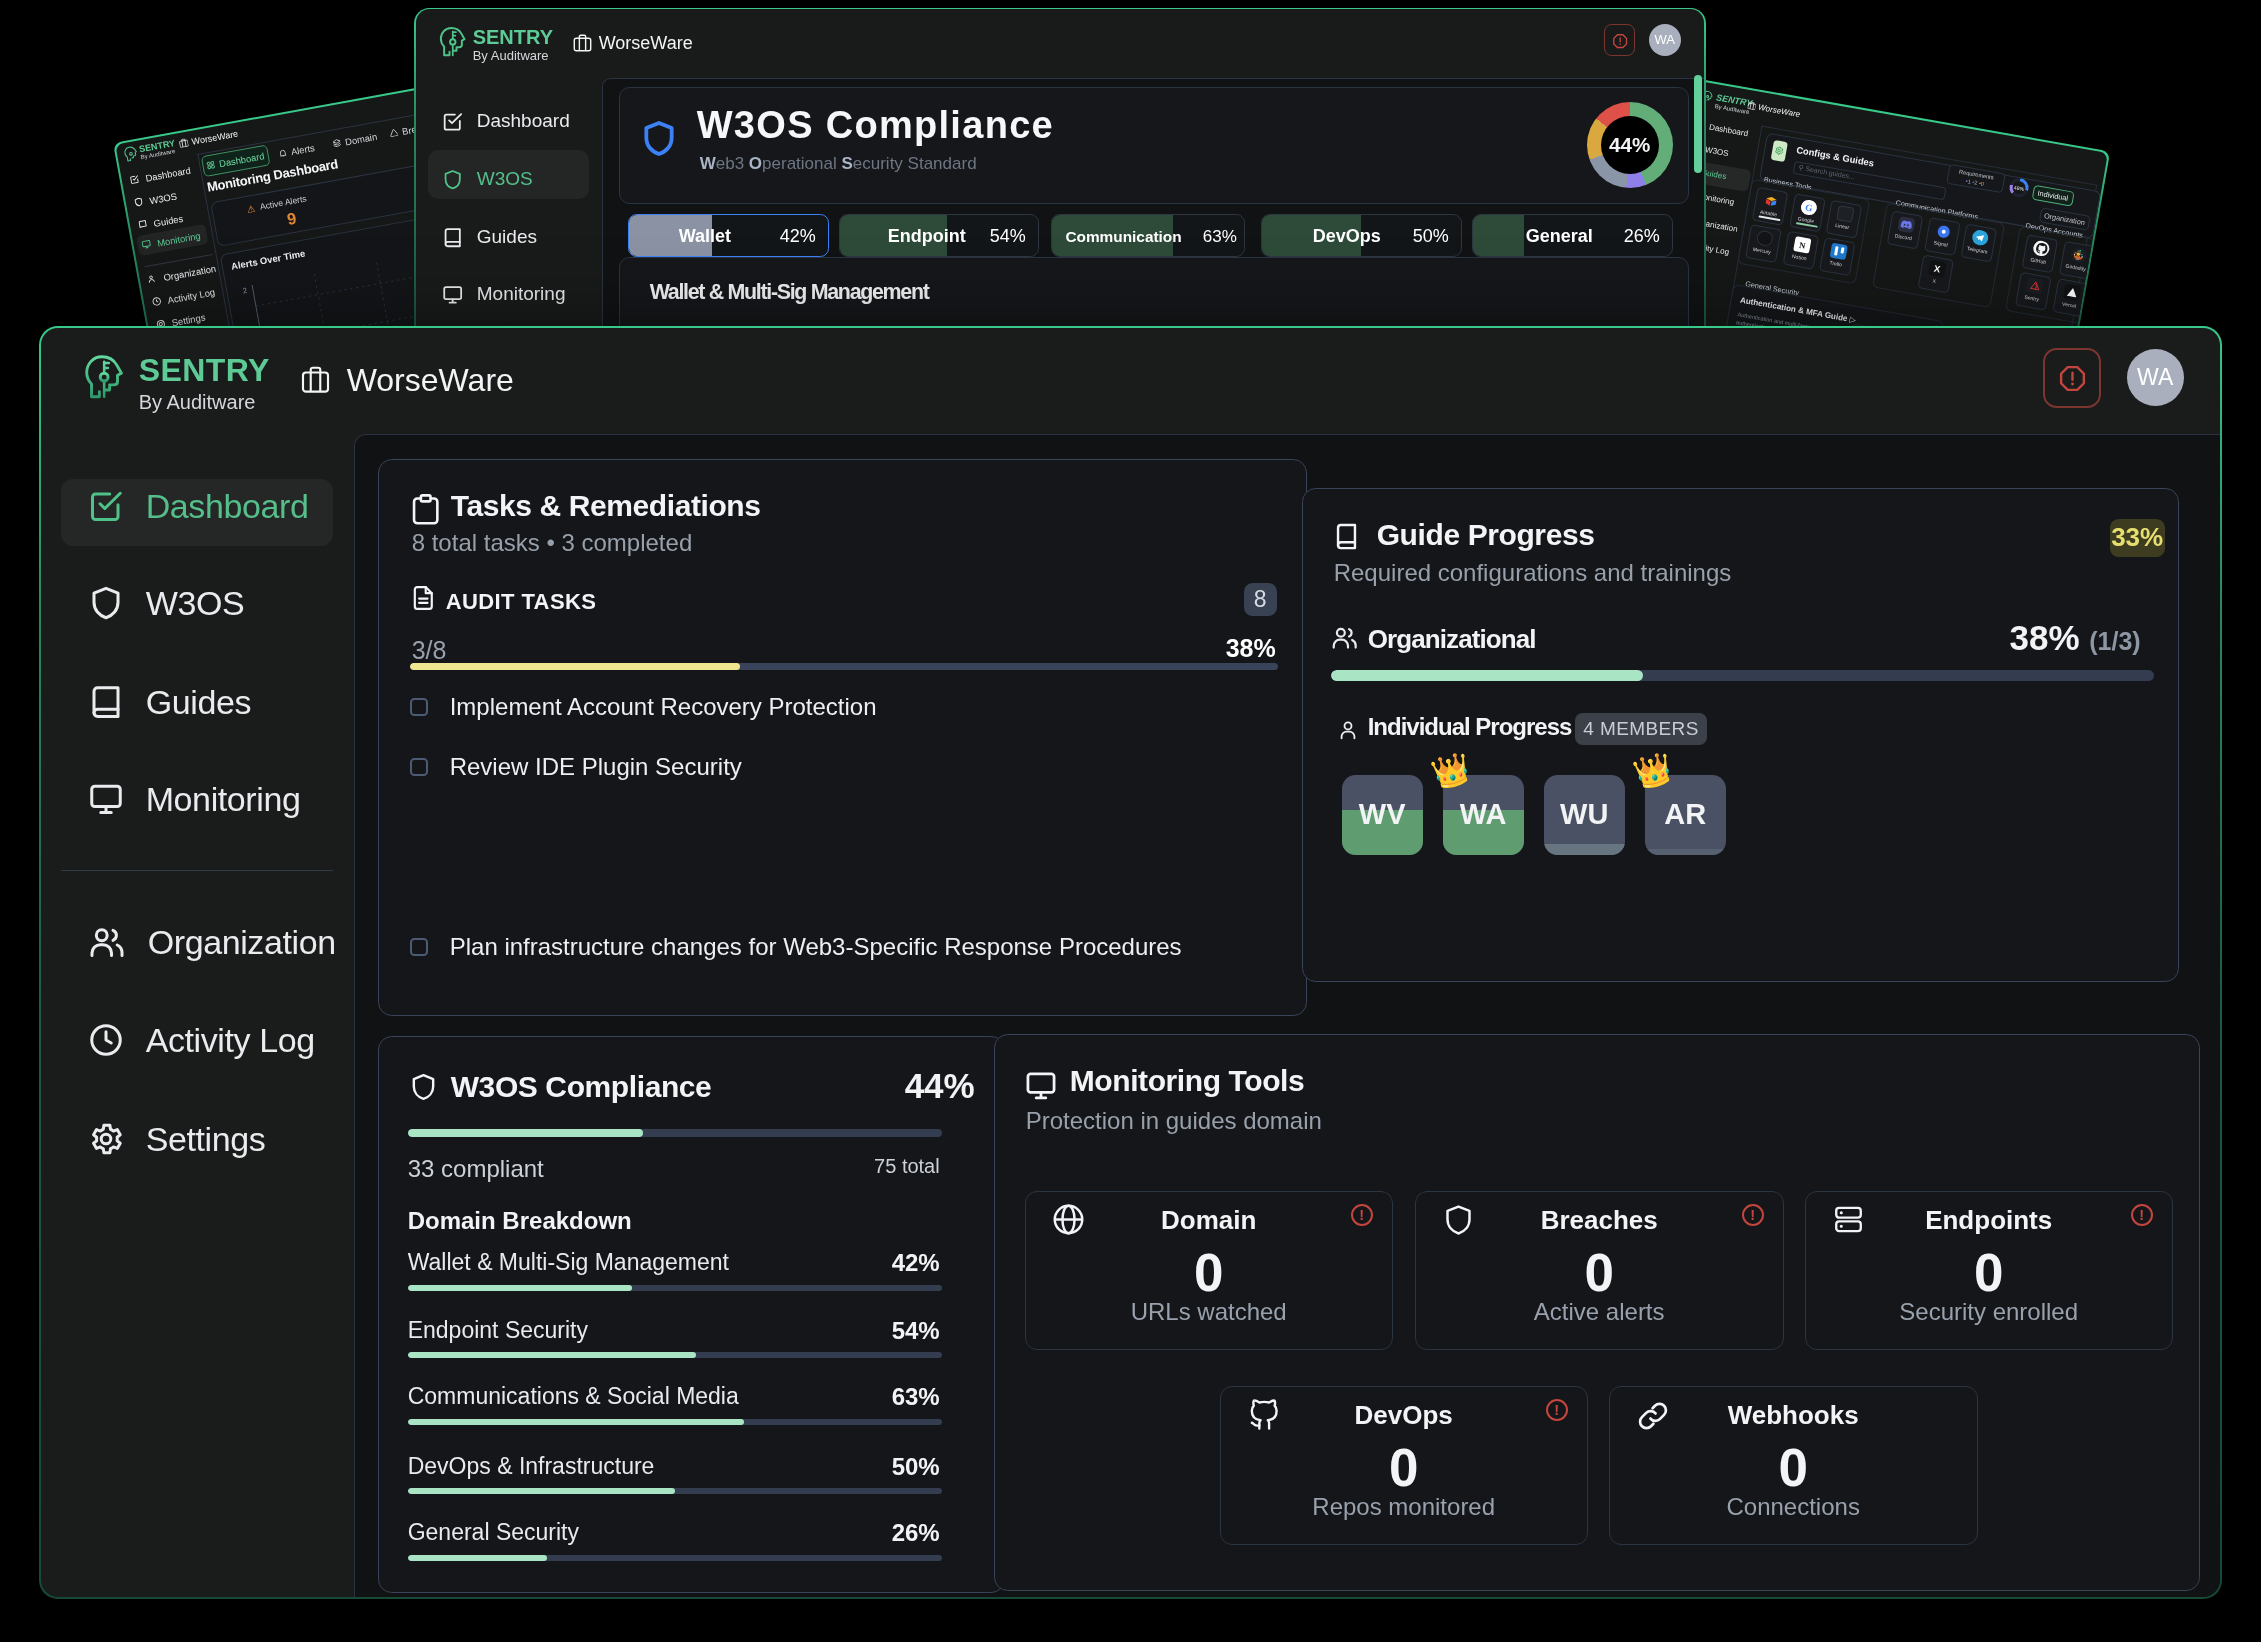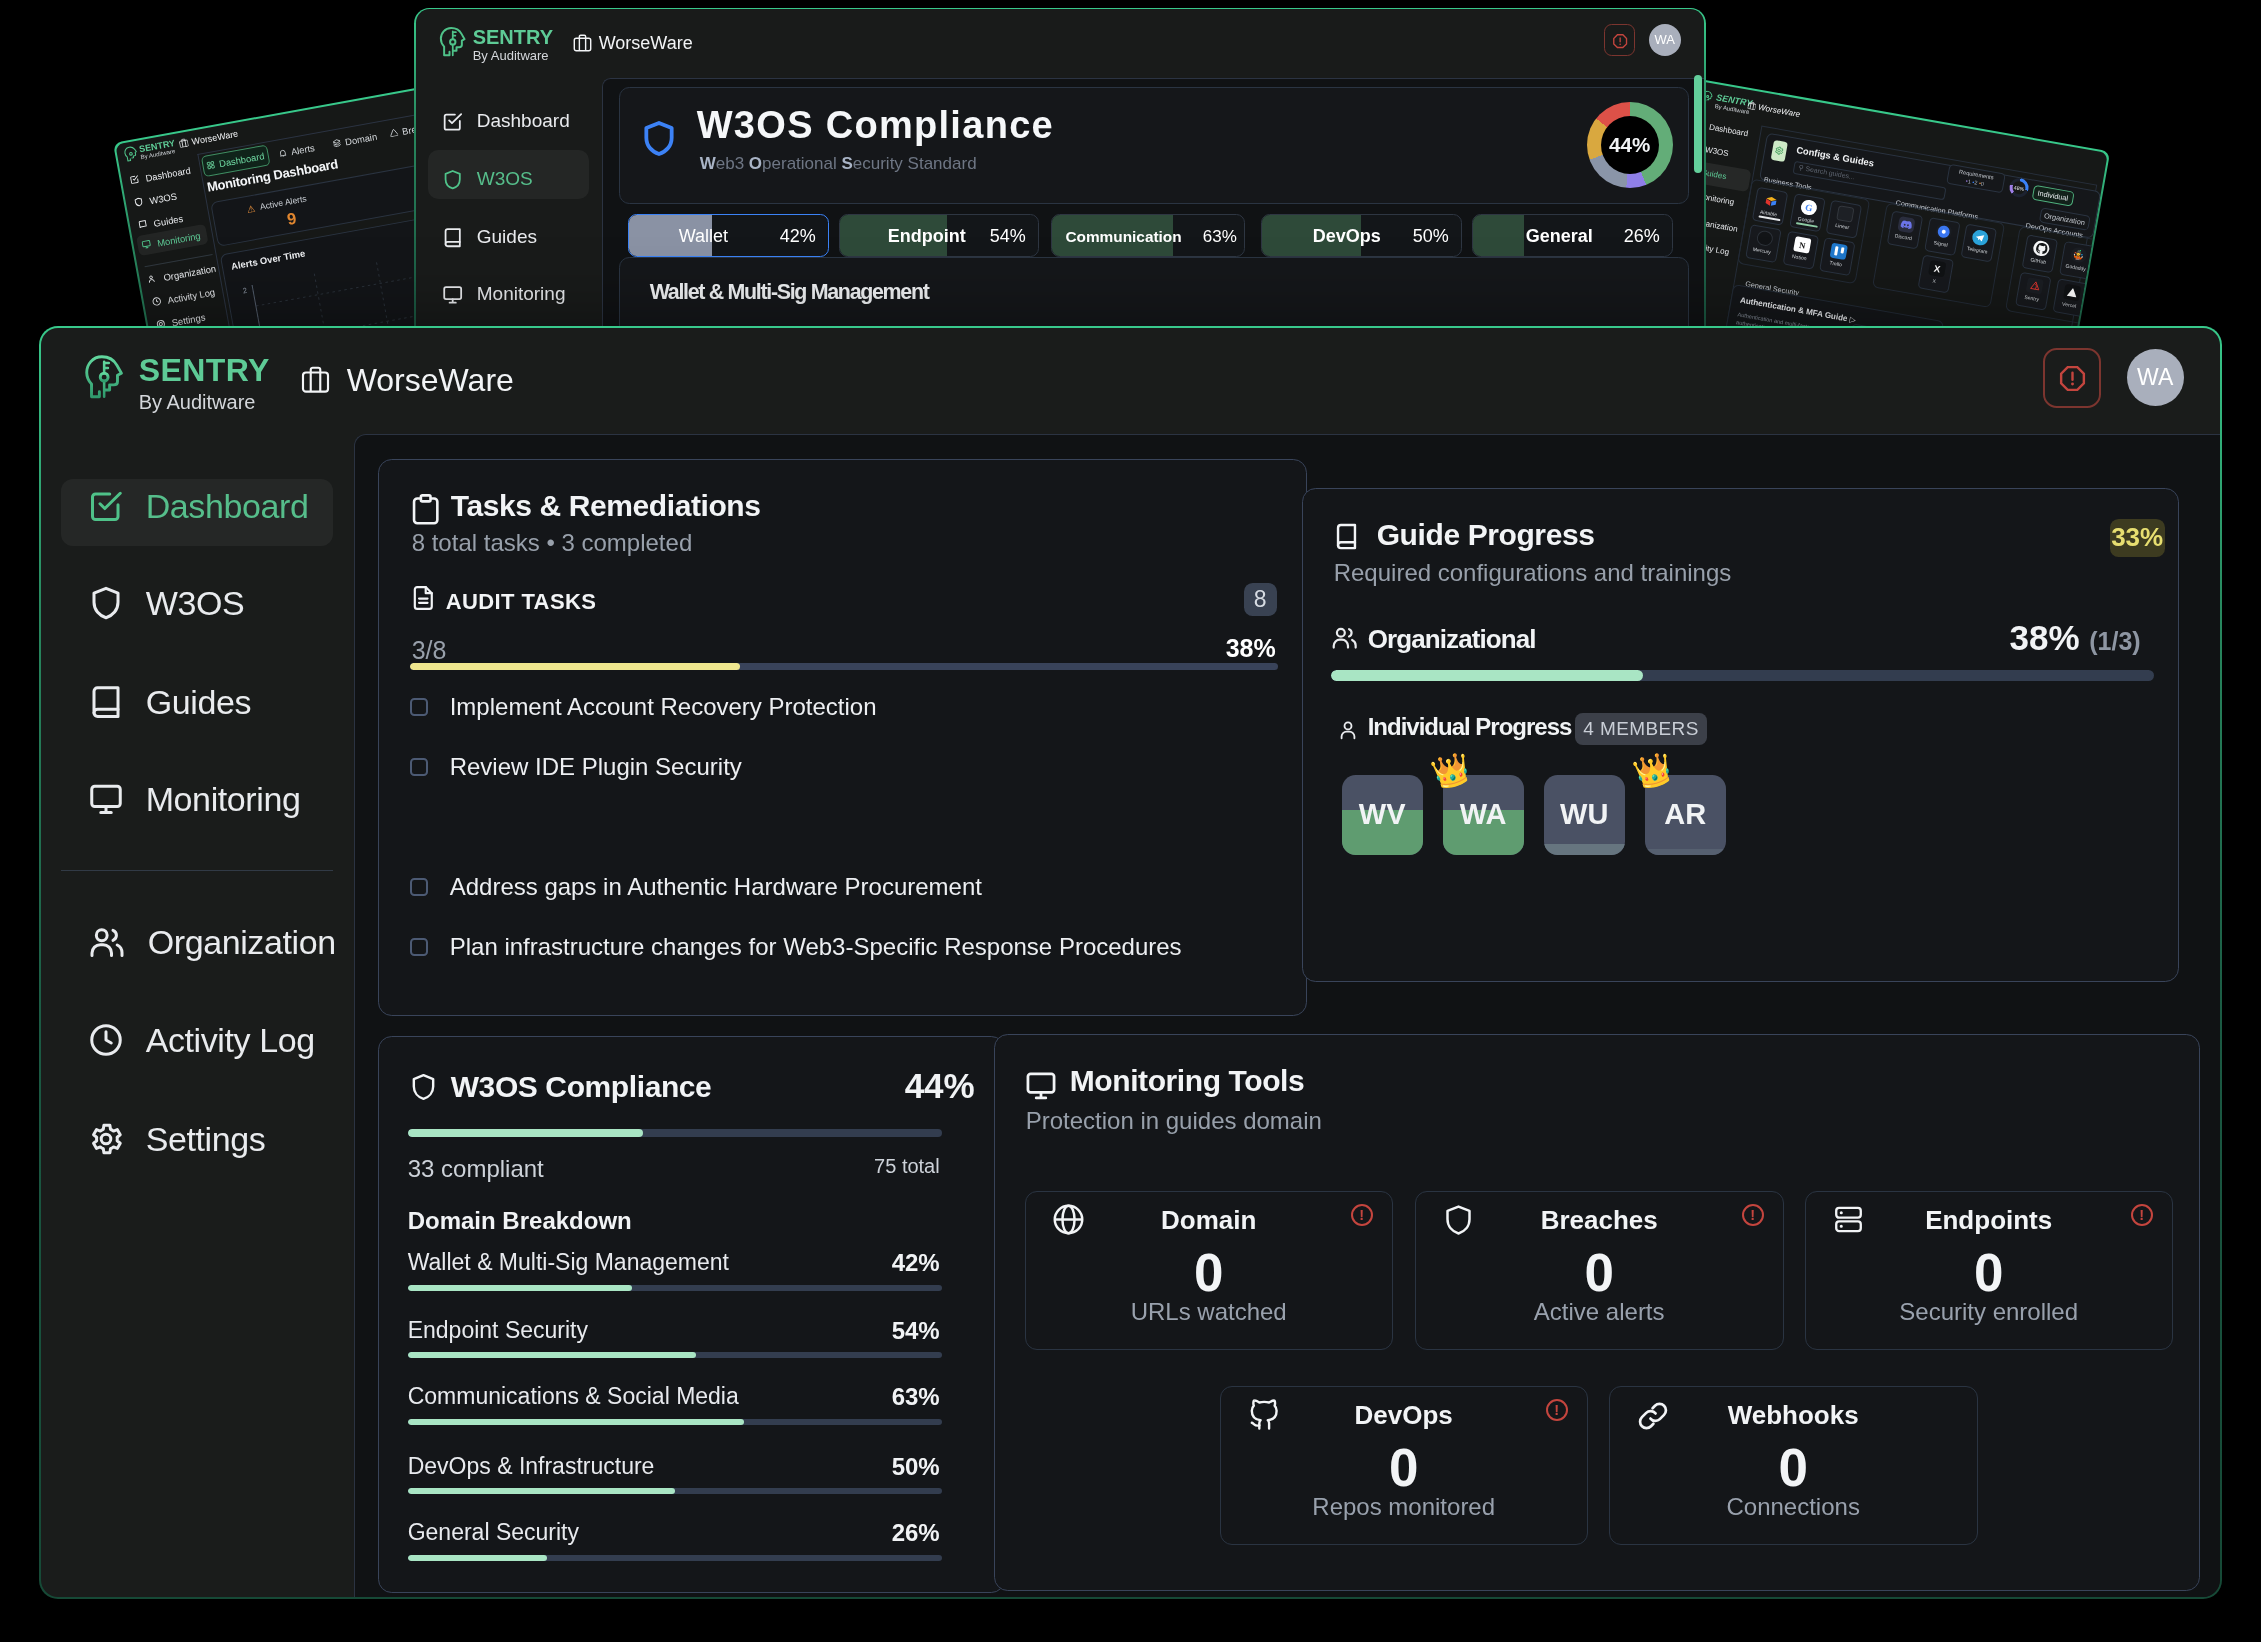--- a/index.html
+++ b/index.html
@@ -344,21 +344,21 @@
         </svg>
     <div class="abs" style="left:77px;top:15.4px;font-size:38px;font-weight:700;letter-spacing:1.3px;color:#f5f7f9">W3OS Compliance</div>
     <div class="abs" style="left:80px;top:66px;font-size:17px;color:#6e7684"><b style="color:#a9b4c6;font-weight:700">W</b>eb3 <b style="color:#a9b4c6;font-weight:700">O</b>perational <b style="color:#a9b4c6;font-weight:700">S</b>ecurity Standard</div>
   </div>
 
   <div class="abs" style="left:1171px;top:93px;width:86px;height:86px;border-radius:50%;background:conic-gradient(#63ad78 0 158deg,#8f7fe8 158deg 185deg,#8a95a8 185deg 250deg,#d9a83f 250deg 308deg,#dd5148 308deg 360deg)"></div>
   <div class="abs" style="left:1185px;top:107px;width:58px;height:58px;border-radius:50%;background:#000;display:flex;align-items:center;justify-content:center;font-size:20.6px;font-weight:700">44%</div>
 
   <div class="abs" style="left:212px;top:205px;width:201px;height:43px;border:1.7px solid #3b82f6;border-radius:8.6px;background:#131619;overflow:hidden">
     <div class="abs" style="left:0;top:0;bottom:0;width:42%;background:#8a92a4;border-radius:6.9px 0 0 6.9px"></div>
-    <div class="abs" style="left:50px;top:11px;font-size:18px;font-weight:400;color:#fff">Wallet</div>
+    <div class="abs" style="left:50px;top:11px;font-size:18px;font-weight:700;color:#fff">Wallet</div>
     <div class="abs" style="right:12px;top:11px;font-size:18px;color:#fff">42%</div>
   </div>
   <div class="abs" style="left:423px;top:205px;width:200px;height:43px;border:1.7px solid #2e3642;border-radius:8.6px;background:#131619;overflow:hidden">
     <div class="abs" style="left:0;top:0;bottom:0;width:54%;background:#2e4a39"></div>
     <div class="abs" style="left:48px;top:11px;font-size:18px;font-weight:700;color:#fff">Endpoint</div>
     <div class="abs" style="right:12px;top:11px;font-size:18px;color:#fff">54%</div>
   </div>
   <div class="abs" style="left:635px;top:205px;width:194px;height:43px;border:1.7px solid #2e3642;border-radius:8.6px;background:#131619;overflow:hidden">
     <div class="abs" style="left:0;top:0;bottom:0;width:63%;background:#2e4a39"></div>
     <div class="abs" style="left:13.7px;top:13px;font-size:15.4px;font-weight:700;color:#fff">Communication</div>
@@ -482,21 +482,20 @@
         </svg>
     <div class="mtitle" style="position:absolute;left:67px;top:129px;font-size:22px;letter-spacing:0.4px">AUDIT TASKS</div>
     <div class="abs" style="left:865px;top:123px;width:33px;height:33px;background:#394252;border-radius:8.6px;color:#d7dce3;font-size:23px;display:flex;align-items:center;justify-content:center">8</div>
     <div class="abs gray" style="left:33px;top:176px;font-size:25px">3/8</div>
     <div class="abs" style="right:30px;top:174px;font-size:25px;font-weight:700;color:#fff">38%</div>
     <div class="bar" style="left:31px;top:203px;width:868px;height:6.9px">
           <i style="width:38%;background:#efe78f"></i>
         </div>
     <div class="cbrow" style="top:233px"><span class="cb"></span>Implement Account Recovery Protection</div>
     <div class="cbrow" style="top:293px"><span class="cb"></span>Review IDE Plugin Security</div>
-    <div class="cbrow" style="top:413px"><span class="cb"></span>Address gaps in Authentic Hardware Procurement</div>
     <div class="cbrow" style="top:473px"><span class="cb"></span>Plan infrastructure changes for Web3-Specific Response Procedures</div>
   </div>
 
   <div class="card" id="c-guide" style="left:1261px;top:160px;width:877px;height:494px">
     <svg class="abs" style="left:29px;top:31px" width="29" height="33" viewBox="0 0 24 24" fill="none" stroke="#f2f4f6" stroke-width="2" stroke-linecap="round" stroke-linejoin="round">
           <path d="M5 19.2 A2.4 2.4 0 0 1 7.4 16.8 H19 V2.5 H7.4 A2.4 2.4 0 0 0 5 4.9 Z"></path>
           <path d="M5 19.2 A2.4 2.4 0 0 0 7.4 21.6 H19 V16.8"></path>
         </svg>
     <div class="mtitle" style="position:absolute;left:74px;top:29px;font-size:30px">Guide Progress</div>
     <div class="abs" style="left:807px;top:30px;width:55px;height:38px;background:#3d3b20;border-radius:8.6px;color:#e7de70;font-size:26px;font-weight:700;display:flex;align-items:center;justify-content:center">33%</div>

